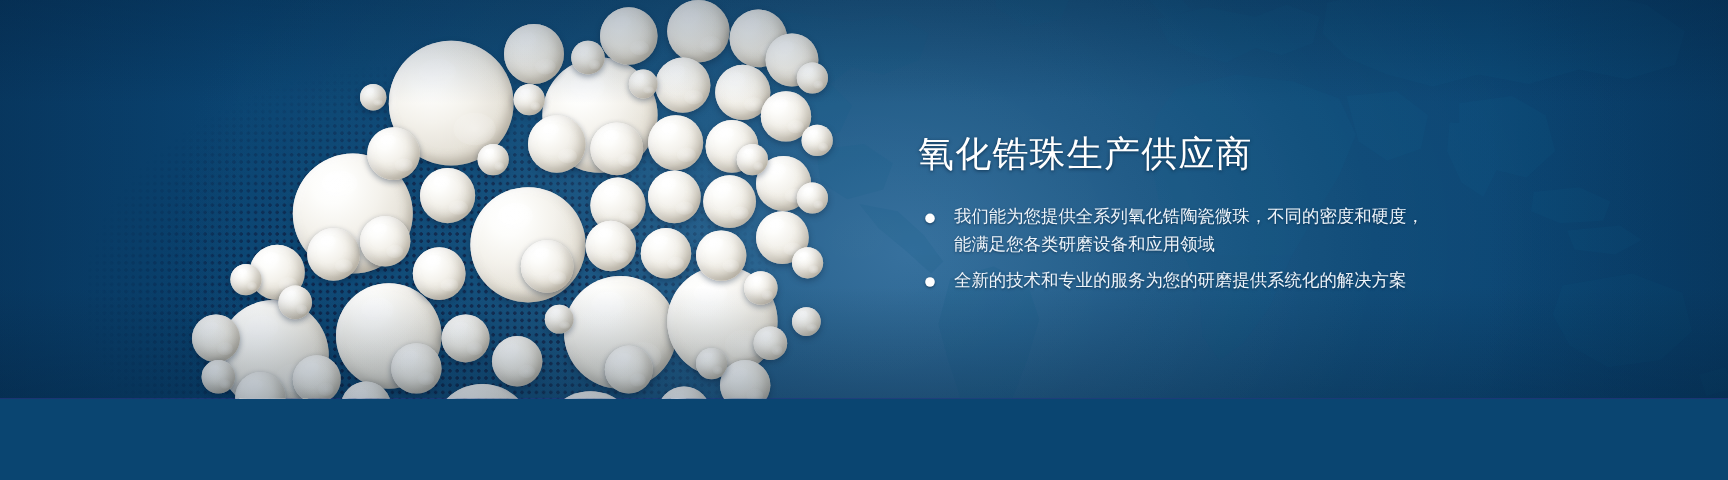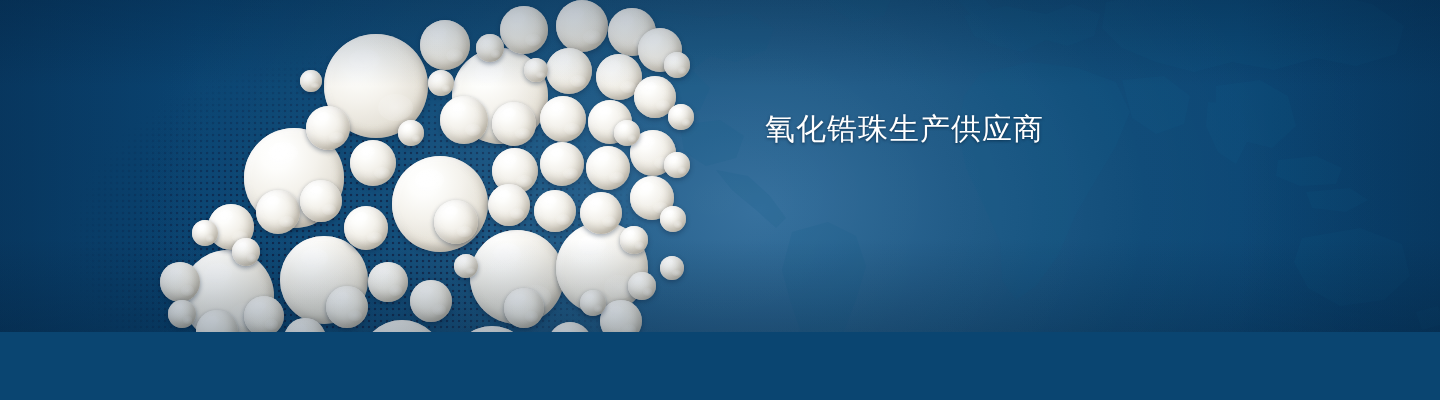--- a/index.html
+++ b/index.html
@@ -255,16 +255,25 @@
     <div class="bead" style="left:300px;top:70px;width:22px;height:22px;"></div>
     <div class="bead" style="left:454px;top:254px;width:24px;height:24px;"></div>
   </div>
 
   <div class="bg-vignette"></div>
 
   <div class="content">
     <h1 class="title">氧化锆珠生产供应商</h1>
 
     <ul class="bullets">
+      <li class="bullet">
+        <span class="dot"></span>
+        <span class="ln">我们能为您提供全系列氧化锆陶瓷微珠，不同的密度和硬度，</span>
+        <span class="ln">能满足您各类研磨设备和应用领域</span>
+      </li>
+      <li class="bullet">
+        <span class="dot"></span>
+        <span class="ln">全新的技术和专业的服务为您的研磨提供系统化的解决方案</span>
+      </li>
     </ul>
   </div>
 
 </div>
 
 </body></html>

